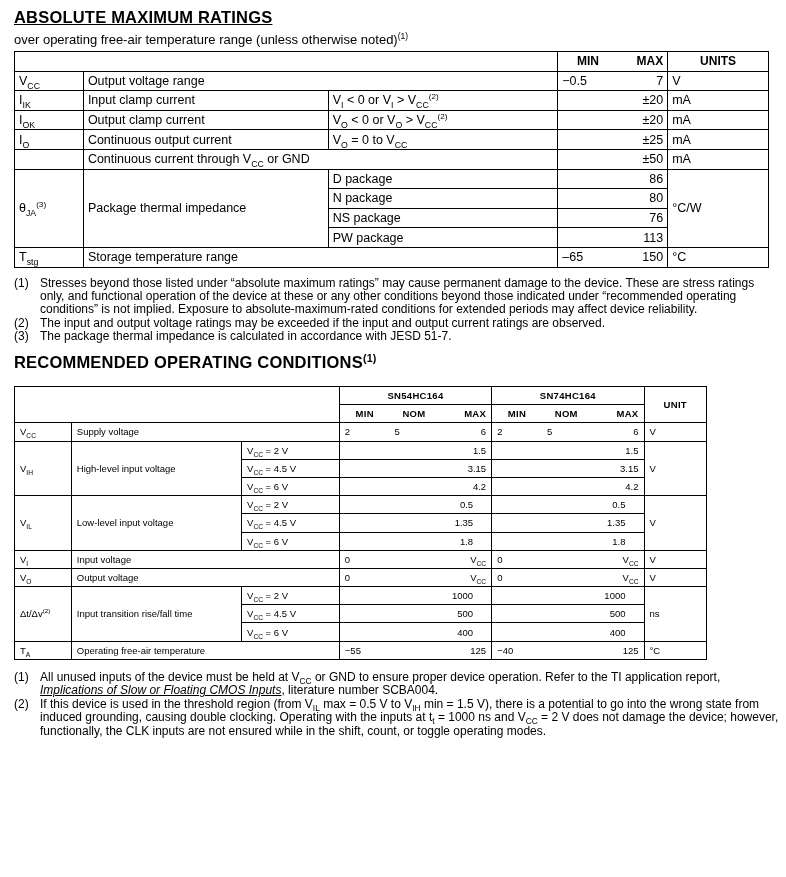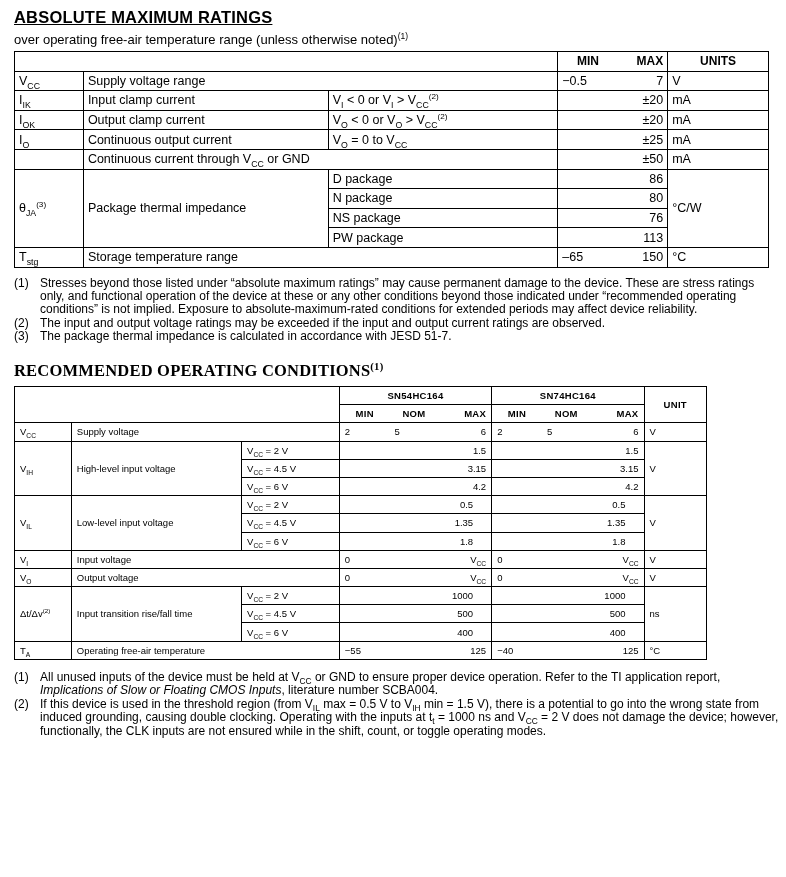--- a/index.html
+++ b/index.html
@@ -26,21 +26,21 @@
   .note .n { width:26px; flex:none; }
   .note .t { flex:1; }
   
   #t2 { left:14px; top:386px; width:693px; font-size:9.5px; }
   #t2 td, #t2 th { height:17.2px; padding:0 5px; }
   #t2 th { font-weight:bold; font-size:9.5px; letter-spacing:0.3px; }
   #t2 .nb-r { border-right:none; }
   #t2 .nb-l { border-left:none; }
   #t2 .pad-r { padding-right:18px; }
   .notes2 { position:absolute; left:14px; top:671px; width:770px; font-size:12px; line-height:13.4px; }
-  .notes2 i { font-style:italic; }
+  .notes2 i { font-style:italic;text-decoration:underline; }
 </style>
 </head>
 <body>
 
 <div class="h1" style="top:8px;text-decoration:underline;"><span>ABSOLUTE MAXIMUM RATINGS</span></div>
 <div class="sub"><span>over operating free-air temperature range (unless otherwise noted)</span><sup>(1)</sup></div>
 
 <table id="t1">
   <colgroup>
     <col style="width:69px">
@@ -52,21 +52,21 @@
   </colgroup>
   <tbody>
       <tr>
     <th colspan="3"></th>
     <th class="nb-r c">MIN</th>
     <th class="nb-l r">MAX</th>
     <th class="c">UNITS</th>
   </tr>
   <tr>
     <td><span>V</span><sub>CC</sub></td>
-    <td colspan="2">Supply voltage range</td>
+    <td colspan="2">Output voltage range</td>
     <td class="nb-r c">−0.5</td>
     <td class="nb-l r">7</td>
     <td class="c">V</td>
   </tr>
   <tr>
     <td><span>I</span><sub>IK</sub></td>
     <td>Input clamp current</td>
     <td><span>V</span><sub>I</sub><span> &lt; 0 or V</span><sub>I</sub><span> &gt; V</span><sub>CC</sub><sup>(2)</sup></td>
     <td class="nb-r"></td>
     <td class="nb-l r">±20</td>
@@ -136,21 +136,21 @@
   <div class="note">
       <span class="n">(2)</span>
       <span class="t">The input and output voltage ratings may be exceeded if the input and output current ratings are observed.</span>
     </div>
   <div class="note">
       <span class="n">(3)</span>
       <span class="t">The package thermal impedance is calculated in accordance with JESD 51-7.</span>
     </div>
 </div>
 
-<div class="h1" style="top:361px;font-family:Liberation Serif, serif;"><span>RECOMMENDED OPERATING CONDITIONS</span><sup>(1)</sup></div>
+<div class="h1" style="top:353px;"><span>RECOMMENDED OPERATING CONDITIONS</span><sup>(1)</sup></div>
 
 <table id="t2">
   <colgroup>
     <col style="width:61px">
       <col style="width:182px">
       <col style="width:108px">
     <col style="width:56px">
       <col style="width:53px">
       <col style="width:59px">
     <col style="width:56px">

